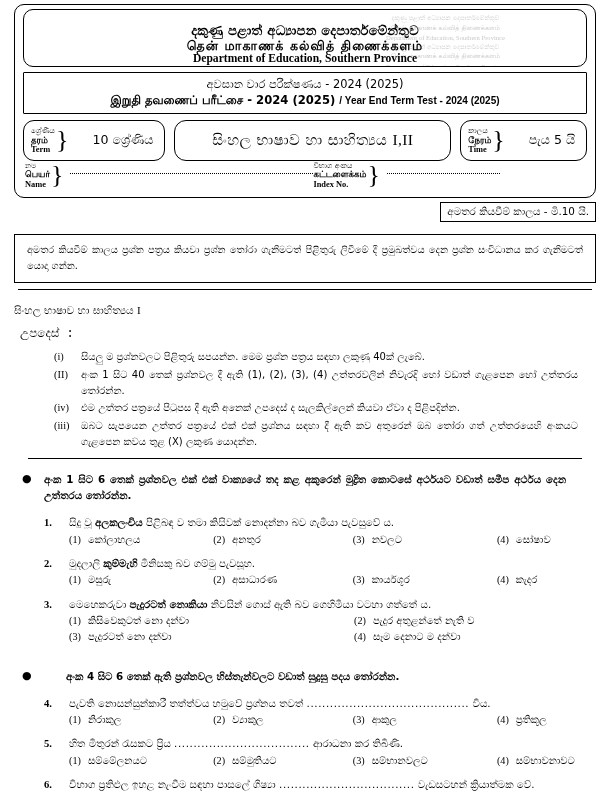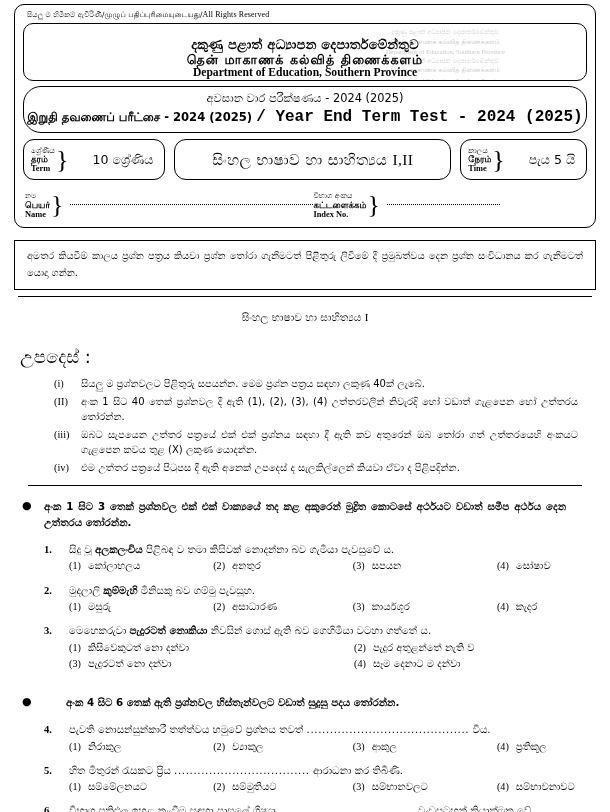--- a/index.html
+++ b/index.html
@@ -80,29 +80,29 @@
   .dept-en {
     font-family: "Liberation Serif", serif;
     font-size: 11.6px;
     font-weight: bold;
     margin-top: 1px;
   }
 
   
   .exam-box {
     border: 1.2px solid #000;
-    border-radius: 18px;
+    border-radius: 1px;
     margin-top: 5px;
     padding: 4px 0 5px 0;
     text-align: center;
     line-height: 1.25;
   }
   .exam-si { font-size: 11.4px; }
   .exam-ta { font-size: 11.6px; font-weight: bold; margin-top: 2px; }
-  .exam-ta .eng { font-family: Liberation Mono, monospace; font-weight: bold; font-size: 16px; }
+  .exam-ta .eng { font-family: Liberation Sans, sans-serif; font-weight: bold; font-size: 10px; }
 
   
   .info-row {
     display: flex;
     align-items: center;
     justify-content: space-between;
     margin-top: 6px;
   }
   .pill {
     border: 1.2px solid #000;
@@ -139,21 +139,21 @@
     align-items: center;
     justify-content: center;
   }
   .subject-text { font-size: 15px; letter-spacing: 0.4px; }
   .subject-text .rom { font-family: "Liberation Serif", serif; font-size: 15.5px; }
 
   
   .name-row {
     display: flex;
     align-items: flex-end;
-    margin-top: 11px;
+    margin-top: 0;
     padding: 0 2px 2px 2px;
   }
   .name-block { display: flex; align-items: center; }
   .dots { border-bottom: 1.4px dotted #000; height: 1px; margin: 0 0 2px 5px; }
   .dots-name { width: 243px; }
   .dots-index { width: 113px; }
 
   
   .extra-time-wrap { display: flex; justify-content: flex-end; margin-top: 4px; }
   .extra-time {
@@ -174,27 +174,27 @@
   }
 
   .rule {
     border: none;
     border-top: 1.6px solid #000;
     margin: 6px 4px 0 4px;
   }
 
   
   .paper-heading {
-    text-align: center;
+    text-align: left;
     font-size: 10.6px;
     margin-top: 14px;
   }
   .paper-heading .rom { font-family: "Liberation Serif", serif; font-size: 11px; }
 
-  .instr-label { font-size: 18px; margin-top: 22px; padding-left: 6px; }
+  .instr-label { font-size: 12px; margin-top: 10px; padding-left: 6px; font-family: Liberation Mono, monospace; }
 
   
   .instr-list { margin-top: 8px; padding-left: 40px; }
   .instr-item { display: flex; font-size: 10px; line-height: 1.55; margin-bottom: 2px; }
   .instr-num {
     font-family: "Liberation Serif", serif;
     width: 27px;
     flex-shrink: 0;
     text-align: left;
     font-size: 10.4px;
@@ -264,23 +264,20 @@
     row-gap: 2px;
   }
 </style>
 </head>
 <body>
 
 <div class="page">
 
   <div class="header-frame">
 
-    <div class="rights-line">
-      <span>සියලු ම හිමිකම් ඇවිරිණි/</span><span>முழுப் பதிப்புரிமையுடையது/</span><span class="eng">All Rights Reserved</span>
-    </div>
 
     <div class="dept-box">
       <div class="watermark">
         <div>දකුණු පළාත් අධ්‍යාපන දෙපාර්තමේන්තුව</div>
         <div>தென் மாகாணக் கல்வித் திணைக்களம்</div>
         <div class="wm-en">Department of Education, Southern Province</div>
         <div>දකුණු පළාත් අධ්‍යාපන දෙපාර්තමේන්තුව</div>
         <div>தென் மாகாணக் கல்வித் திணைக்களம்</div>
         <div class="wm-en">Department of Education, Southern Province</div>
       </div>
@@ -341,75 +338,78 @@
           <div>විභාග අංකය</div>
           <div class="t-ta">கட்டளைக்கம்</div>
           <div class="t-en">Index No.</div>
         </div>
         <div class="brace">}</div>
         <div class="dots dots-index"></div>
       </div>
     </div>
   </div>
 
+  <div class="extra-time-wrap">
+    <div class="extra-time">අමතර කියවීම් කාලය - මි.10 යි.</div>
+  </div>
 
   <div class="notice-box">අමතර කියවීම් කාලය ප්‍රශ්න පත්‍රය කියවා ප්‍රශ්න තෝරා ගැනීමටත් පිළිතුරු ලිවීමේ දී ප්‍රමුඛත්වය දෙන ප්‍රශ්න සංවිධානය කර ගැනීමටත් යොදා ගන්න.</div>
   <hr class="rule">
 
   <div class="paper-heading"><span>සිංහල භාෂාව හා සාහිත්‍යය</span>
     <span class="rom">I</span>
   </div>
 
   <div class="instr-label">උපදෙස් :</div>
 
   <div class="instr-list">
     <div class="instr-item">
       <div class="instr-num">(i)</div>
       <div class="instr-text">සියලු ම ප්‍රශ්නවලට පිළිතුරු සපයන්න. මෙම ප්‍රශ්න පත්‍රය සඳහා ලකුණු 40ක් ලැබේ.</div>
     </div>
     <div class="instr-item">
       <div class="instr-num">(II)</div>
       <div class="instr-text">අංක 1 සිට 40 තෙක් ප්‍රශ්නවල දී ඇති (1), (2), (3), (4) උත්තරවලින් නිවැරදි හෝ වඩාත් ගැළපෙන හෝ උත්තරය තෝරන්න.</div>
     </div>
     <div class="instr-item">
+      <div class="instr-num">(iv)</div>
+      <div class="instr-text">එම උත්තර පත්‍රයේ පිටුපස දී ඇති අනෙක් උපදෙස් ද සැලකිල්ලෙන් කියවා ඒවා ද පිළිපදින්න.</div>
+    </div>
+    <div class="instr-item">
       <div class="instr-num">(iii)</div>
       <div class="instr-text">ඔබට සැපයෙන උත්තර පත්‍රයේ එක් එක් ප්‍රශ්නය සඳහා දී ඇති කව අතුරෙන් ඔබ තෝරා ගත් උත්තරයෙහි අංකයට ගැළපෙන කවය තුළ (X) ලකුණ යොදන්න.</div>
     </div>
-    <div class="instr-item">
-      <div class="instr-num">(iv)</div>
-      <div class="instr-text">එම උත්තර පත්‍රයේ පිටුපස දී ඇති අනෙක් උපදෙස් ද සැලකිල්ලෙන් කියවා ඒවා ද පිළිපදින්න.</div>
-    </div>
   </div>
 
   <hr class="rule2">
 
   <div class="bullet-row">
     <div class="bullet-dot">●</div>
-    <div class="bullet-text">අංක 1 සිට 3 තෙක් ප්‍රශ්නවල එක් එක් වාක්‍යයේ තද කළ අකුරෙන් මුද්‍රිත කොටසේ අර්ථයට වඩාත් සමීප අර්ථය දෙන උත්තරය තෝරන්න.</div>
+    <div class="bullet-text">අංක 1 සිට 6 තෙක් ප්‍රශ්නවල එක් එක් වාක්‍යයේ තද කළ අකුරෙන් මුද්‍රිත කොටසේ අර්ථයට වඩාත් සමීප අර්ථය දෙන උත්තරය තෝරන්න.</div>
   </div>
 
   <div class="qlist">
 
     <div class="question">
       <div class="qhead">
         <div class="qnum">1.</div>
         <div class="qtext"><span>සිදු වූ </span><b>අලකලංචිය</b><span> පිළිබඳ ව තමා කිසිවක් නොදන්නා බව ගැමියා පැවසුවේ ය.</span></div>
       </div>
       <div class="opts cols4">
         <div class="opt">
             <span class="onum">(1)</span>
             <span>කෝලාහලය</span>
           </div>
         <div class="opt">
             <span class="onum">(2)</span>
             <span>අනතුර</span>
           </div>
         <div class="opt">
             <span class="onum">(3)</span>
-            <span>සපයන</span>
+            <span>නවලට</span>
           </div>
         <div class="opt">
             <span class="onum">(4)</span>
             <span>සෝෂාව</span>
           </div>
       </div>
     </div>
 
     <div class="question">
       <div class="qhead">

